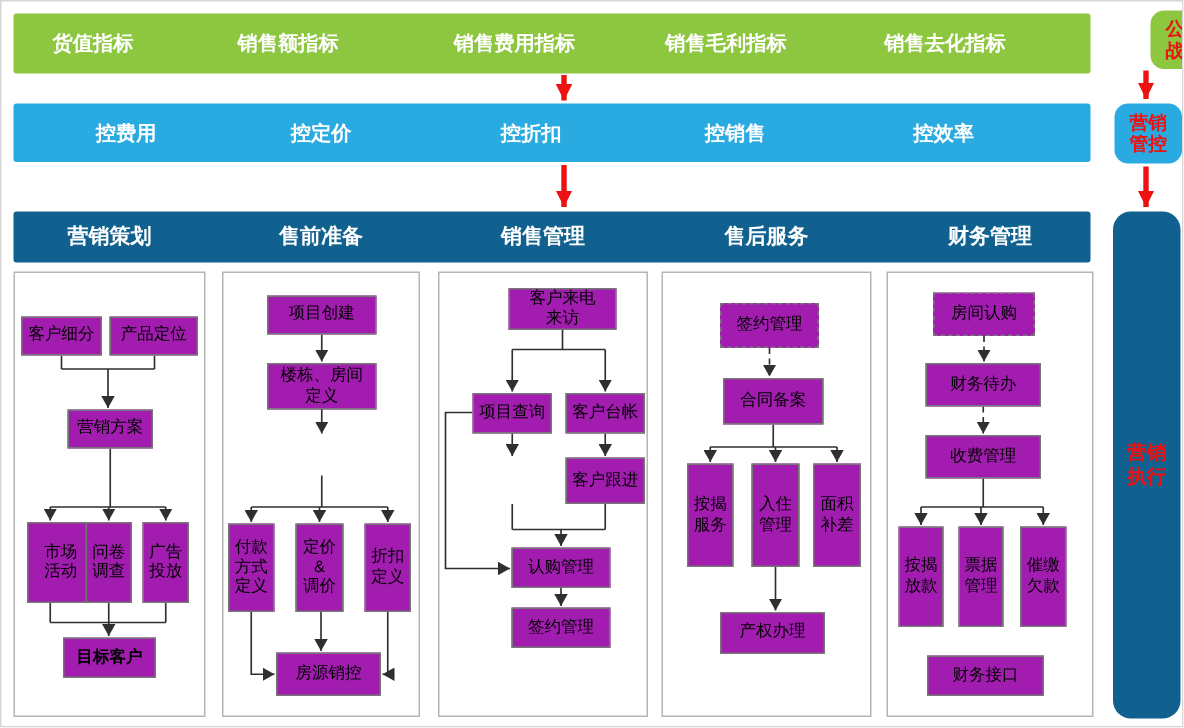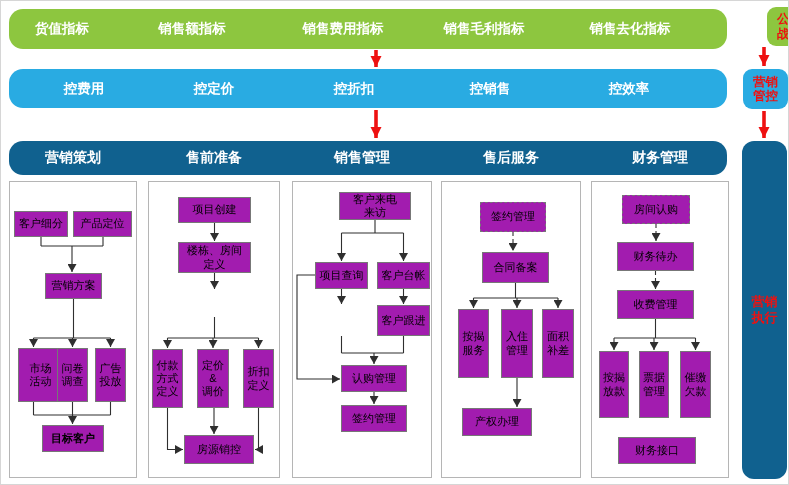--- a/index.html
+++ b/index.html
@@ -2,21 +2,21 @@
 <html style="--green: #8DC63F; --blue: #29ABE2; --dark-blue: #10618F; --red: #EE1111;"><head>
 <meta charset="utf-8">
 <style>
   :root{
     --green:#8DC63F; --blue:#29ABE2; --dark-blue:#10618F; --red:#EE1111;
   }
   html,body{margin:0;padding:0;background:#ffffff;}
   body{font-family:"Liberation Sans","DejaVu Sans",sans-serif;}
   .canvas{position:relative;width:789px;height:485px;background:#ffffff;border:1px solid #d6d6d6;box-sizing:border-box;overflow:hidden;}
   
-  .bar{position:absolute;left:8px;width:718px;border-radius:14px;}
+  .bar{position:absolute;left:8px;width:718px;border-radius:2px;}
   .bar.green{top:8px;height:40px;background:var(--green);}
   .bar.blue{top:68px;height:39px;background:var(--blue);}
   .bar.header{top:140px;height:34px;background:var(--dark-blue);}
   .bar-cell{position:absolute;top:50%;transform:translate(-50%,-50%);color:#fff;font-weight:bold;font-size:13.5px;white-space:nowrap;}
   .hdr-cell{position:absolute;top:50%;transform:translateY(-50%);color:#fff;font-weight:bold;font-size:14px;text-align:center;}
   
   .pill{position:absolute;border-radius:9px;display:flex;align-items:center;justify-content:center;color:var(--red);font-weight:bold;font-size:12.5px;line-height:1.15;text-align:center;white-space:pre-line;}
   .pill.green{background:var(--green);}
   .pill.blue{background:var(--blue);}
   .exec-bar{position:absolute;left:741px;top:140px;width:45px;height:338px;background:var(--dark-blue);border-radius:12px;display:flex;align-items:center;justify-content:center;color:var(--red);font-weight:bold;font-size:13px;line-height:1.2;text-align:center;white-space:pre-line;}
@@ -165,21 +165,21 @@
   <div class="bx" style="left:340px;top:404px;width:66px;height:27px">签约管理</div>
 
   <div class="bx dashed" style="left:479px;top:201px;width:66px;height:30px">签约管理</div>
   <div class="bx" style="left:481px;top:251px;width:67px;height:31px">合同备案</div>
   <div class="bx" style="left:457px;top:308px;width:31px;height:69px">按揭
 服务</div>
   <div class="bx" style="left:500px;top:308px;width:32px;height:69px">入住
 管理</div>
   <div class="bx" style="left:541px;top:308px;width:32px;height:69px">面积
 补差</div>
-  <div class="bx" style="left:461px;top:407px;width:70px;height:28px">产权办理</div>
+  <div class="bx" style="left:479px;top:407px;width:70px;height:28px">产权办理</div>
 
   <div class="bx dashed" style="left:621px;top:194px;width:68px;height:29px">房间认购</div>
   <div class="bx" style="left:616px;top:241px;width:77px;height:29px">财务待办</div>
   <div class="bx" style="left:616px;top:289px;width:77px;height:29px">收费管理</div>
   <div class="bx" style="left:598px;top:350px;width:30px;height:67px">按揭
 放款</div>
   <div class="bx" style="left:638px;top:350px;width:30px;height:67px">票据
 管理</div>
   <div class="bx" style="left:679px;top:350px;width:31px;height:67px">催缴
 欠款</div>

